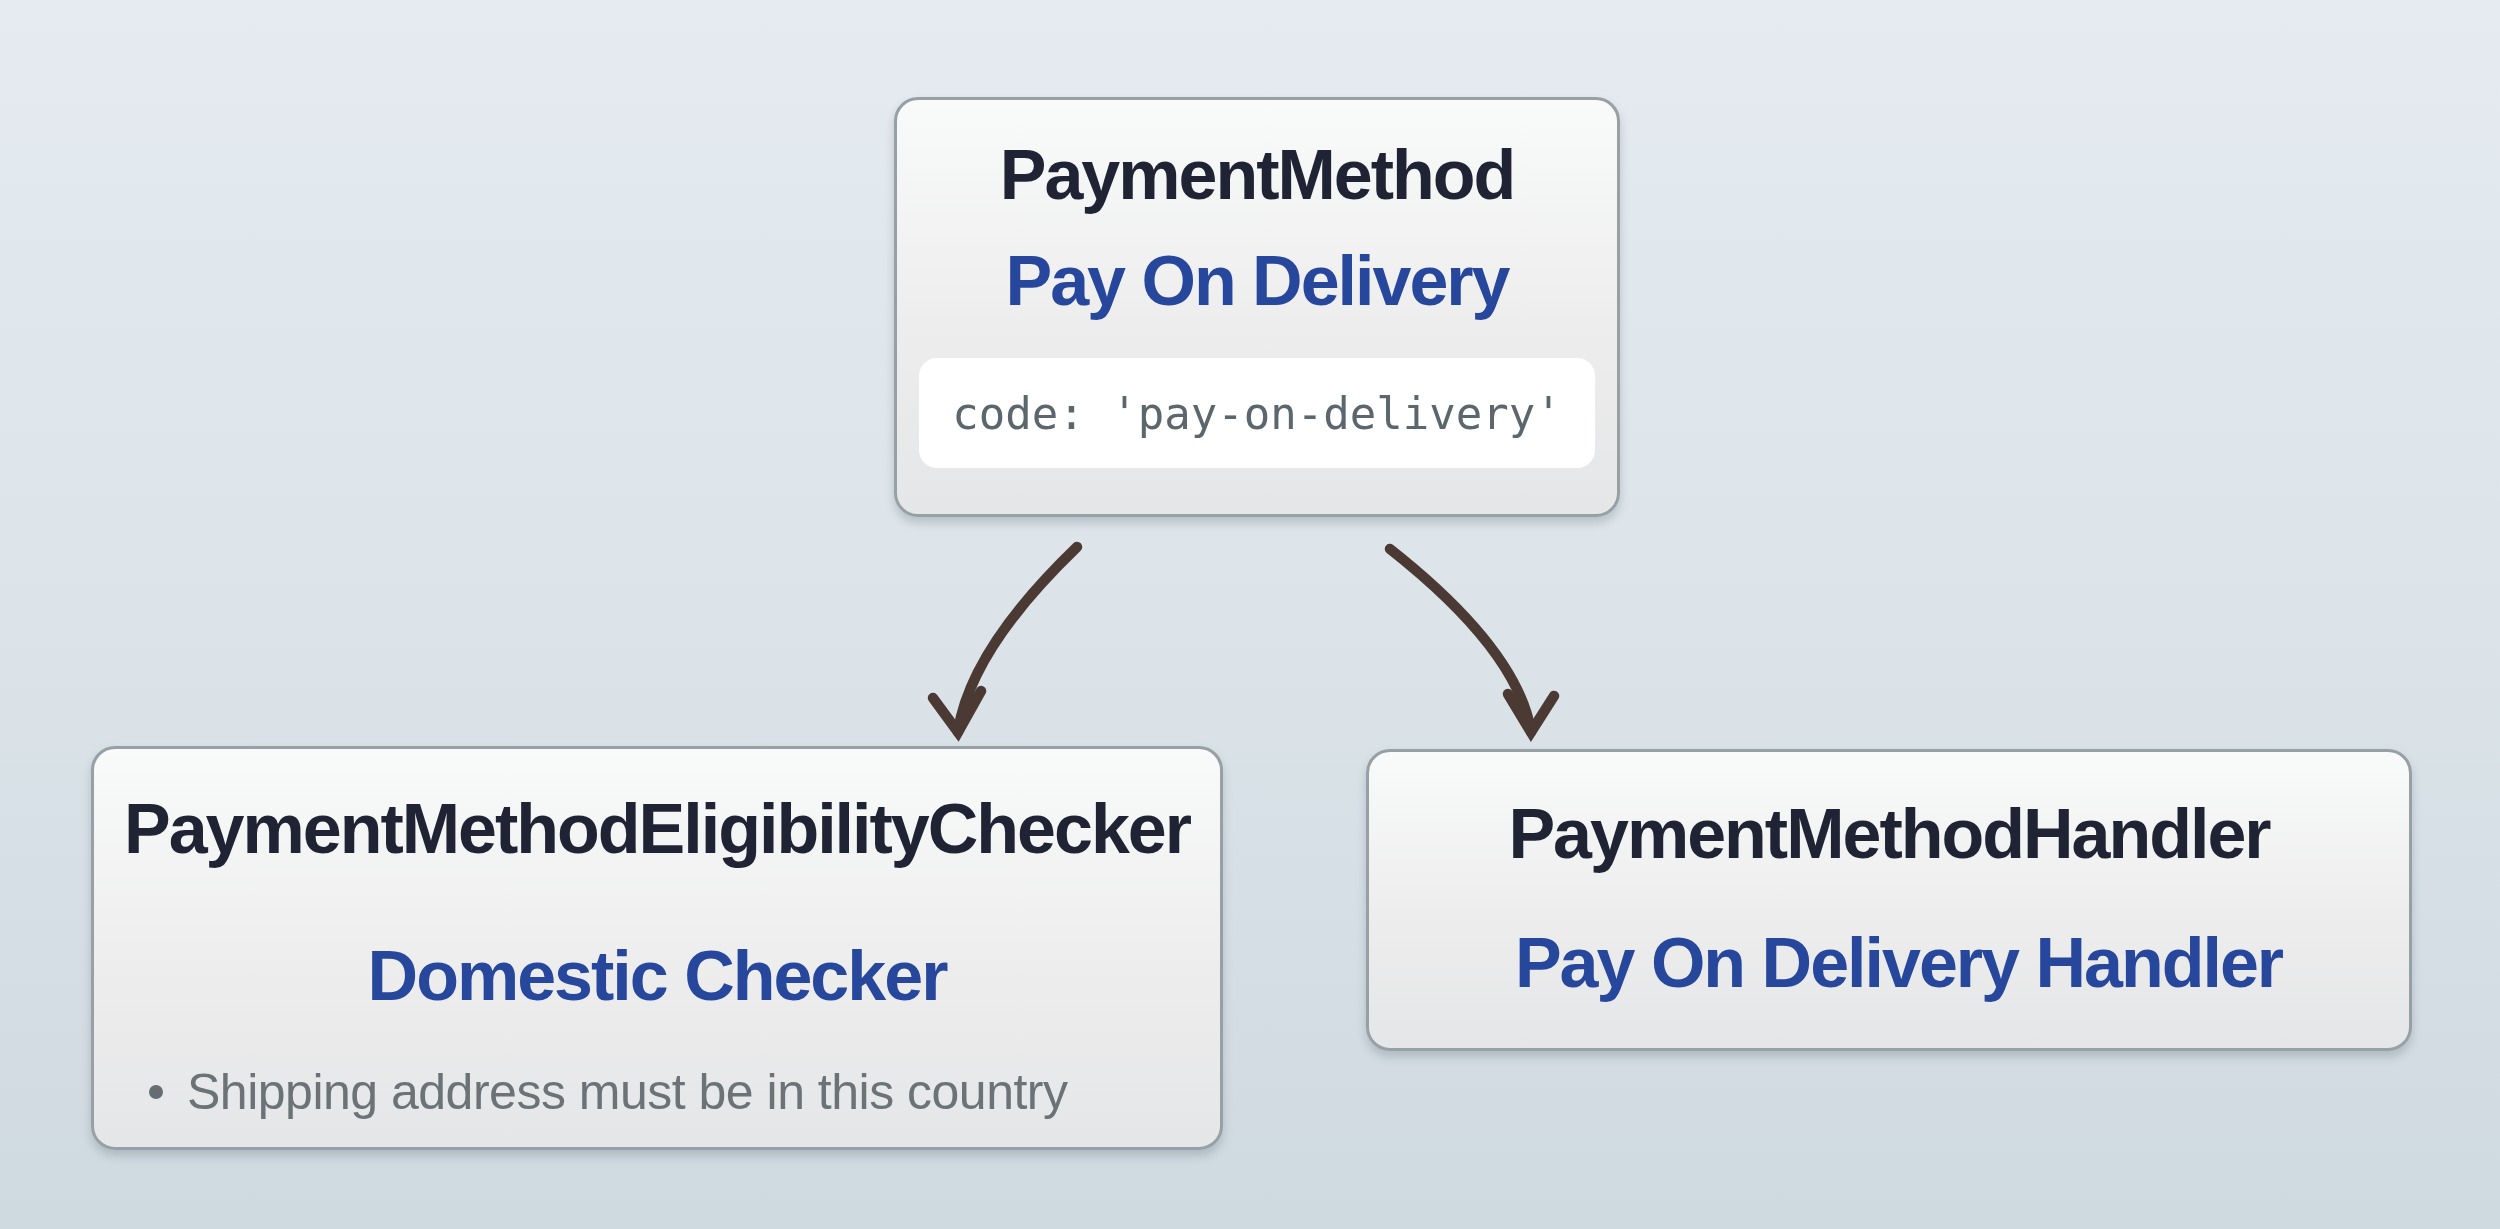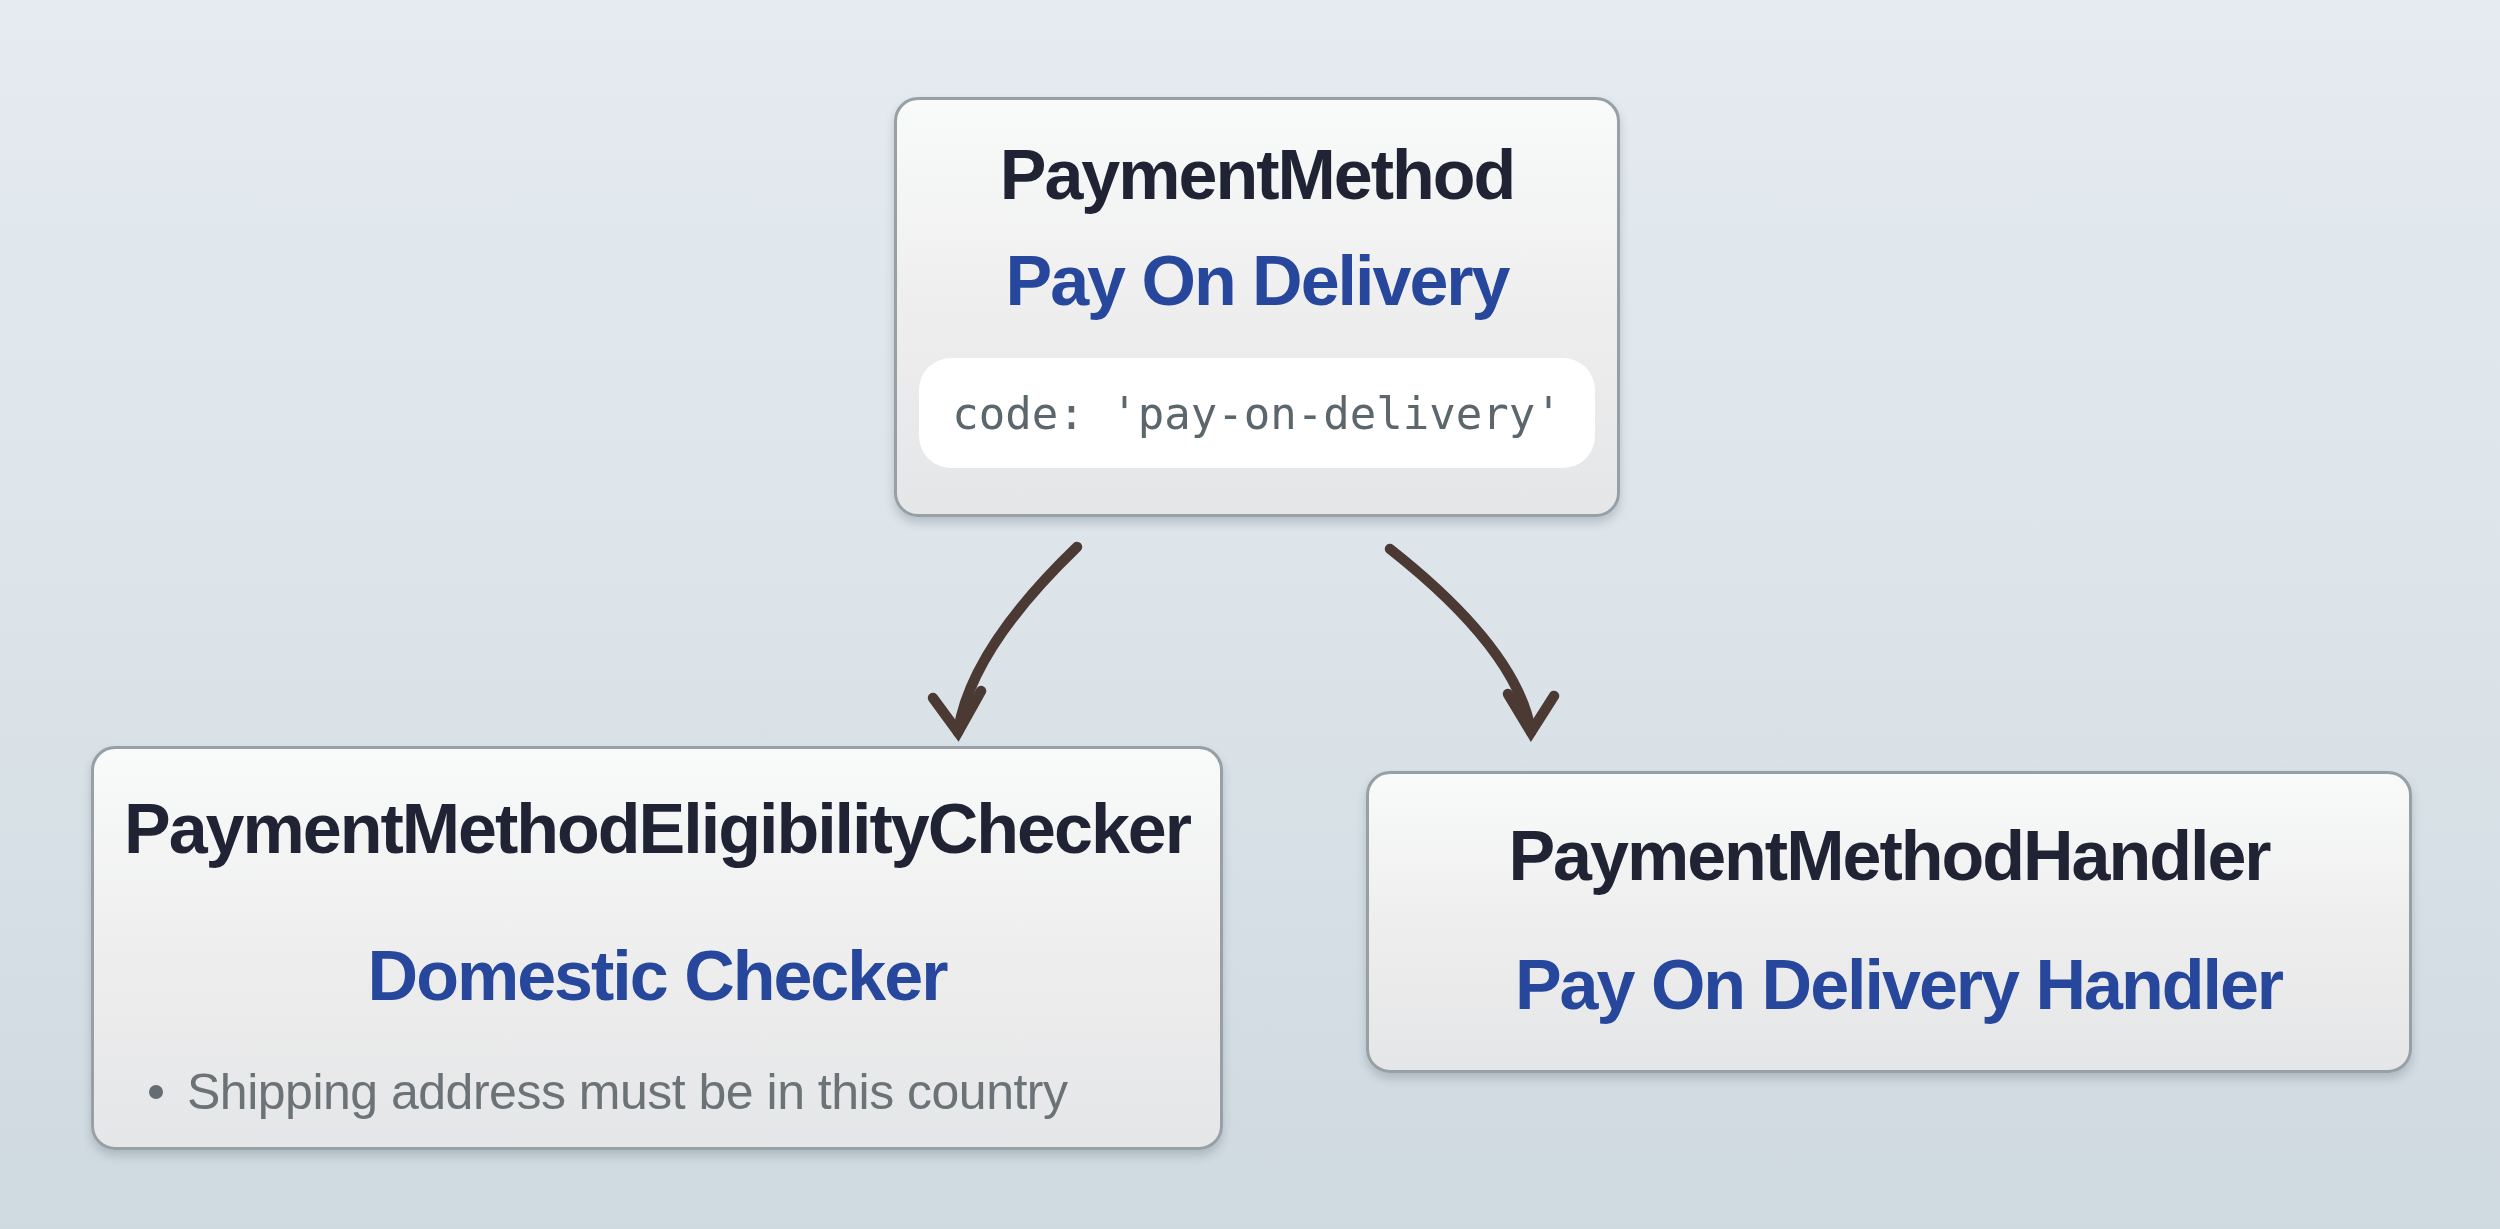--- a/index.html
+++ b/index.html
@@ -33,29 +33,29 @@
   .display-name {
     font-weight: bold;
     font-size: 70px;
     line-height: 80px;
     letter-spacing: -2px;
     color: #27479c;
     white-space: nowrap;
   }
   .node-payment  { left: 894px;  top: 97px;  width: 726px;  height: 420px; padding-top: 35px; }
   .node-checker  { left: 91px;   top: 746px; width: 1132px; height: 404px; padding-top: 40px; }
-  .node-handler  { left: 1366px; top: 771px; width: 1046px; height: 302px; padding-top: 42px; }
+  .node-handler  { left: 1366px; top: 749px; width: 1046px; height: 302px; padding-top: 42px; }
   .node-payment .display-name { margin-top: 26px; }
   .node-checker .display-name { margin-top: 67px; }
   .node-handler .display-name { margin-top: 49px; margin-left: 19px; }
   .code-pill {
     margin-top: 37px;
     width: 676px;
     height: 110px;
-    border-radius: 32px;
+    border-radius: 18px;
     background: #ffffff;
     display: flex;
     align-items: center;
     justify-content: center;
   }
   .code-text {
     font-family: "DejaVu Sans Mono", monospace;
     font-size: 44px;
     font-weight: 500;
     color: #5c666d;

